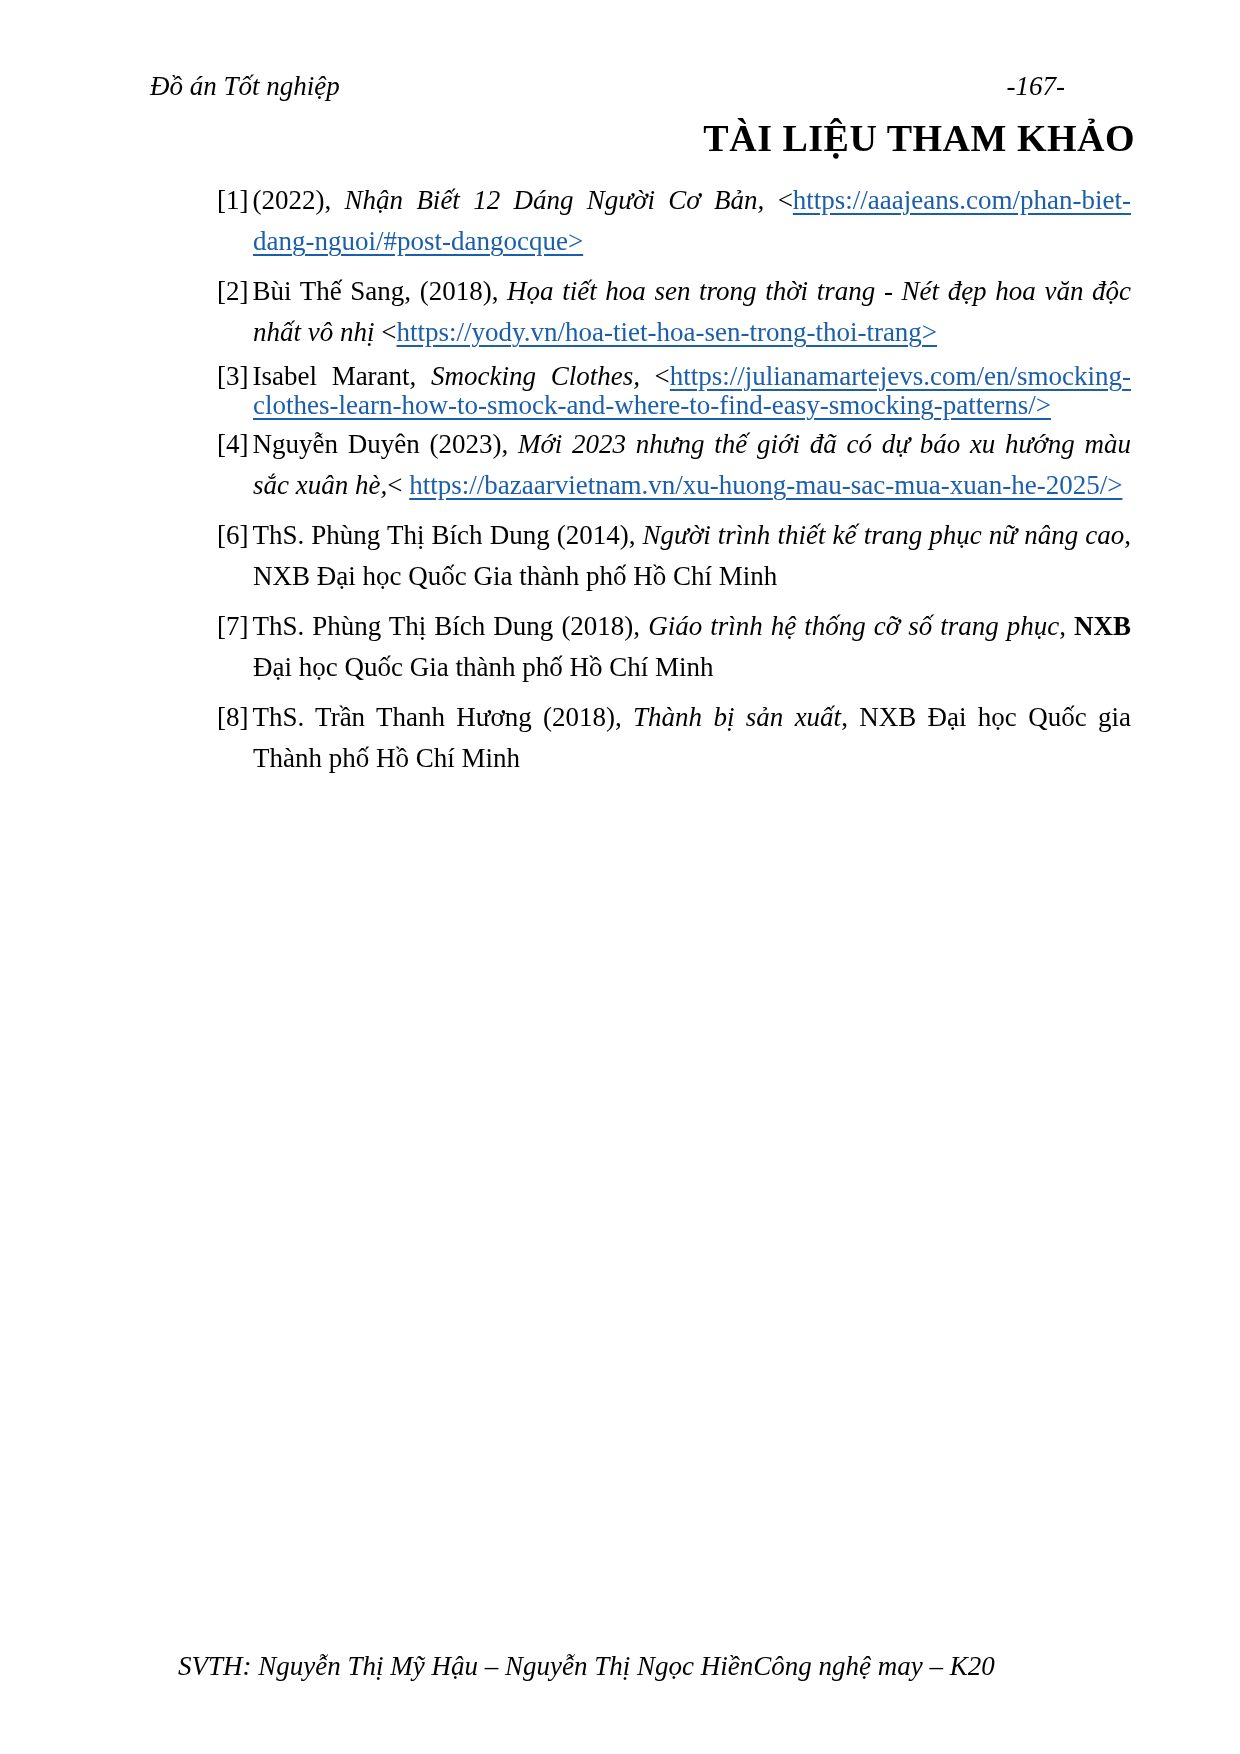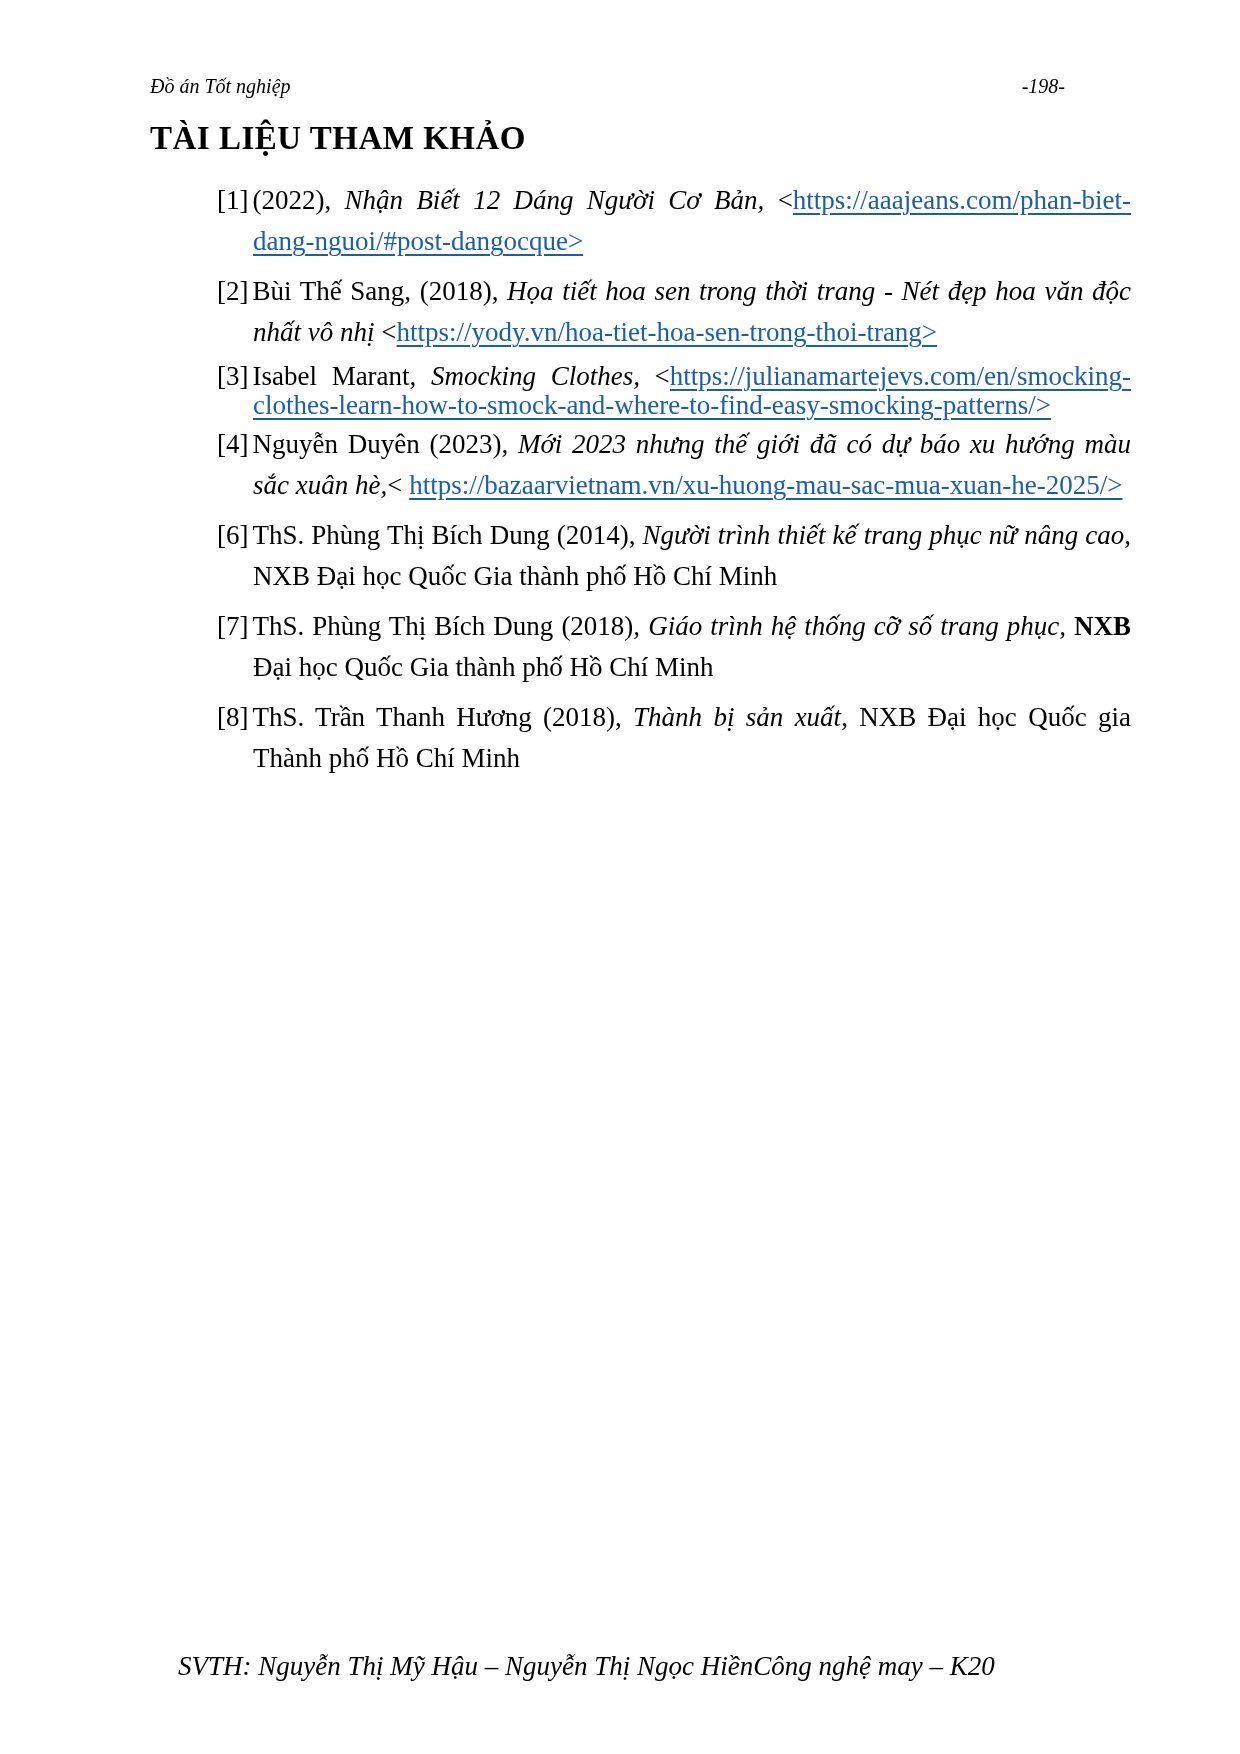--- a/index.html
+++ b/index.html
@@ -20,31 +20,31 @@
     width: 1240px;
     height: 1754px;
     padding: 70px 105px 0 150px;
     position: relative;
   }
   .doc-header {
     display: flex;
     justify-content: space-between;
     align-items: baseline;
     font-style: italic;
-    font-size: 20px;
+    font-size: 27px;
     line-height: 32px;
     gap: 20px;
   }
   .doc-header .page-number {
     margin-right: 70px;
   }
   .doc-title {
-    text-align: left;
+    text-align: right;
     font-weight: bold;
-    font-size: 33px;
+    font-size: 38px;
     line-height: 40px;
     margin-top: 16px;
     letter-spacing: 0.5px;
   }
   .reference-list {
     margin-top: 22px;
     font-size: 27px;
   }
   .ref {
     margin: 0 4px 9px 103px;
@@ -83,21 +83,21 @@
   .doc-footer .footer-left { margin-left: 28px; }
   .doc-footer .footer-right { margin-right: 18px; }
 </style>
 </head>
 <body>
 
 <div class="page">
 
   <div class="doc-header">
     <span class="header-left">Đồ án Tốt nghiệp</span>
-    <span class="page-number">-198-</span>
+    <span class="page-number">-167-</span>
   </div>
 
   <div class="doc-title">TÀI LIỆU THAM KHẢO</div>
 
   <div class="reference-list">
   <p class="ref">
     <span class="label">[1]</span><span class="runs"><span class="plain">(2022), </span><span class="italic">Nhận Biết 12 Dáng Người Cơ Bản, </span><span class="plain">&lt;</span><a href="#" class="link">https://aaajeans.com/phan-biet-dang-nguoi/#post-dangocque&gt;</a></span>
   </p>
 
   <p class="ref">

